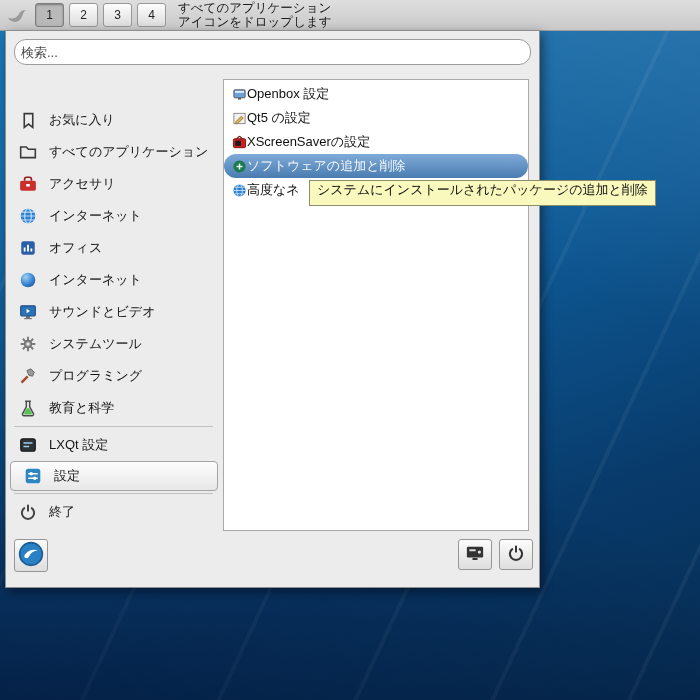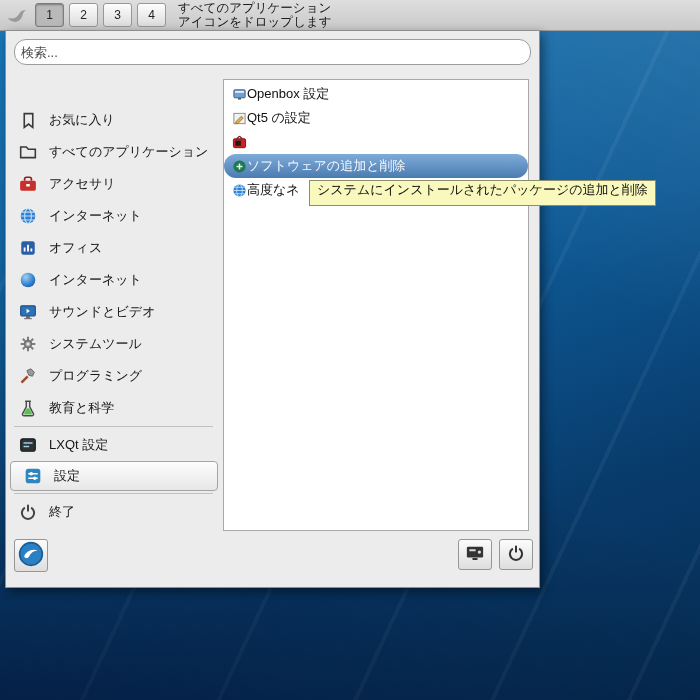--- a/index.html
+++ b/index.html
@@ -254,20 +254,21 @@
       </div>
 
       <div class="arow">
         <span class="aic">
           <svg width="15" height="15" viewBox="0 0 16 16">
               <path d="M5 4L8 1.2M11 4L8 1.2" stroke="#7a1212" stroke-width="1.2" fill="none"></path>
               <rect x="1.5" y="4" width="13" height="9.5" rx="1.5" fill="#cc2222" stroke="#7a1212"></rect>
               <rect x="3.5" y="6" width="6" height="5.5" fill="#1c1c1c"></rect>
             </svg>
         </span>
+        <span>XScreenSaverの設定</span>
       </div>
 
       <div class="arow selected">
         <span class="aic">
           <svg width="15" height="15" viewBox="0 0 16 16">
               <circle cx="8" cy="8" r="6.5" fill="#1b7a50"></circle>
               <path d="M4.8 8h6.4M8 4.8v6.4" stroke="#eaf5ef" stroke-width="1.6"></path>
             </svg>
         </span>
         <span>ソフトウェアの追加と削除</span>

